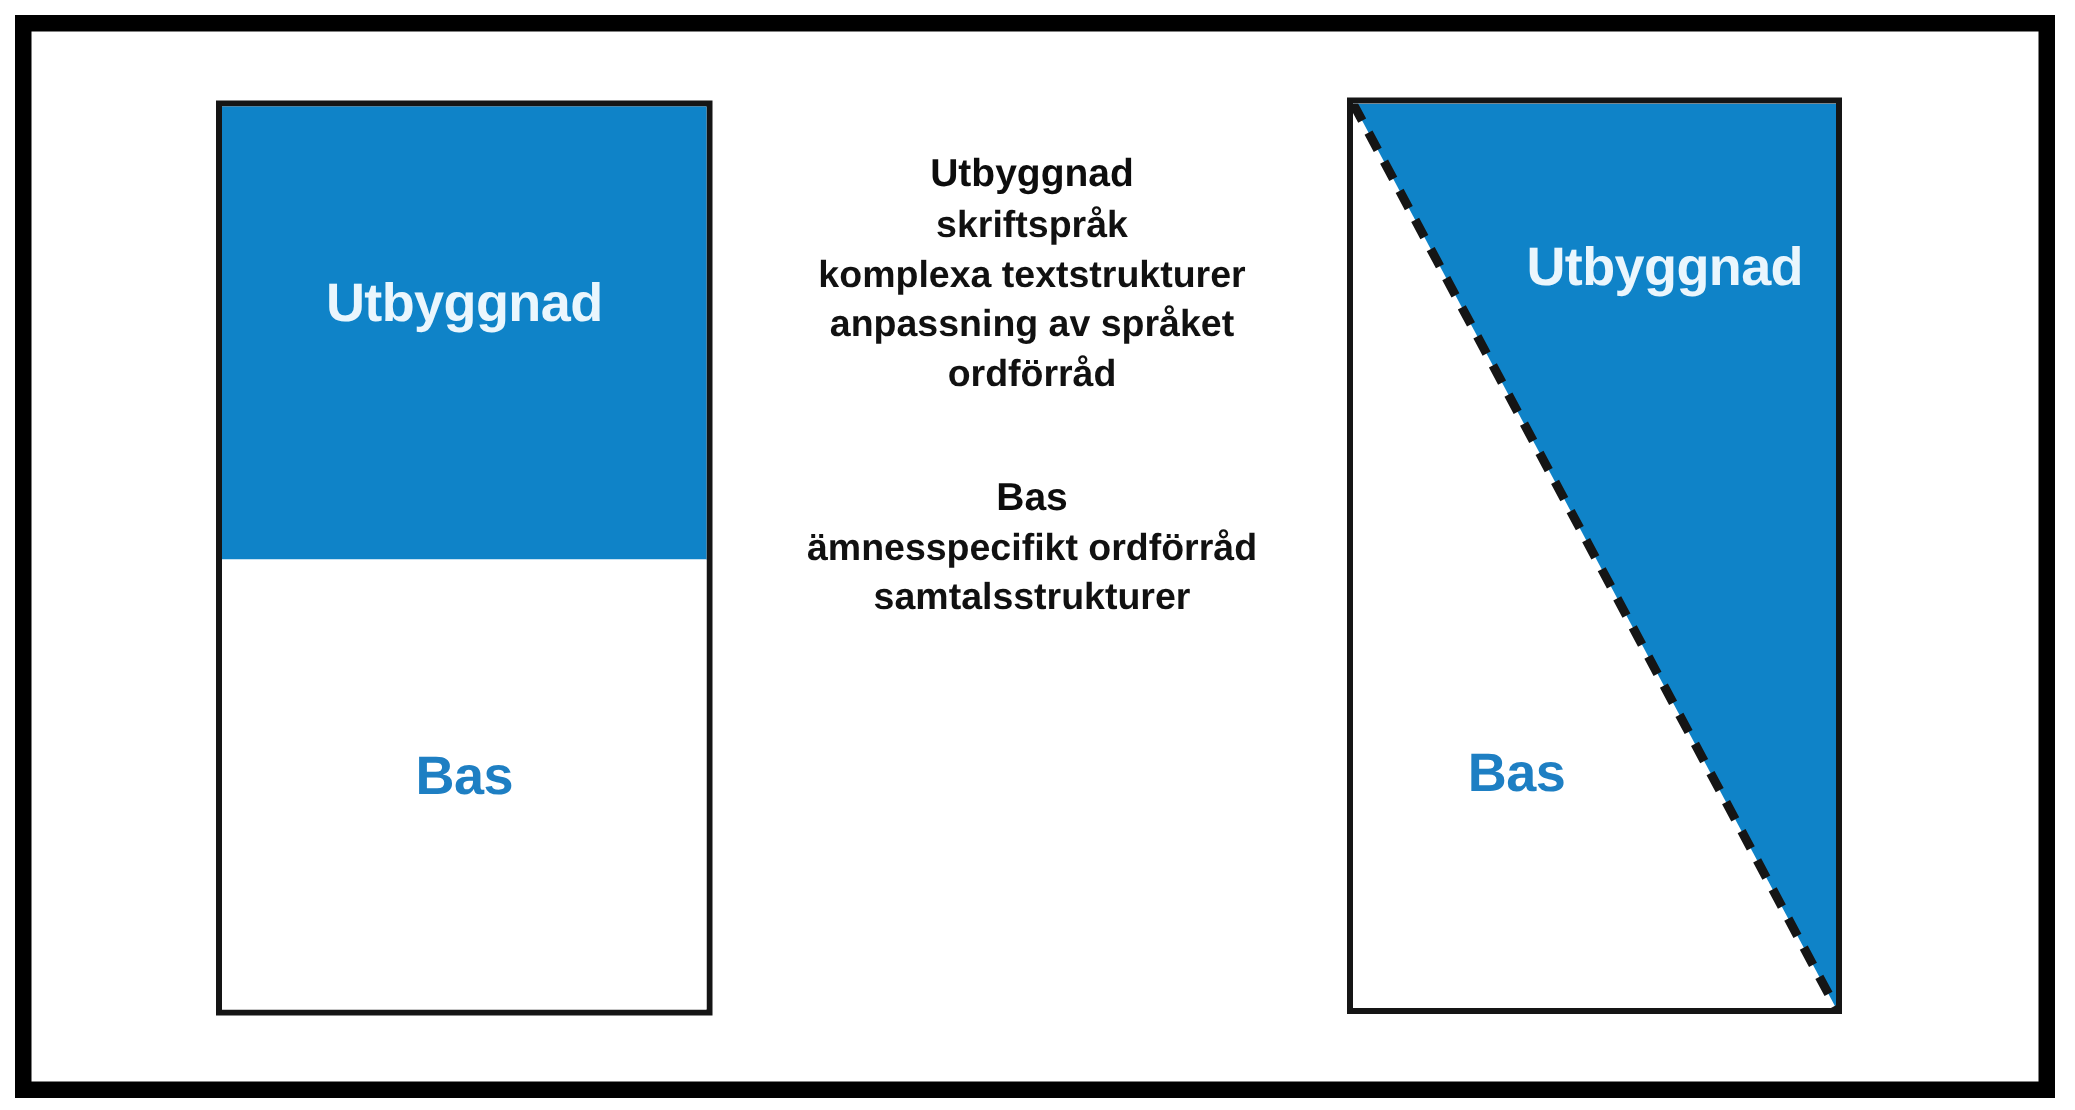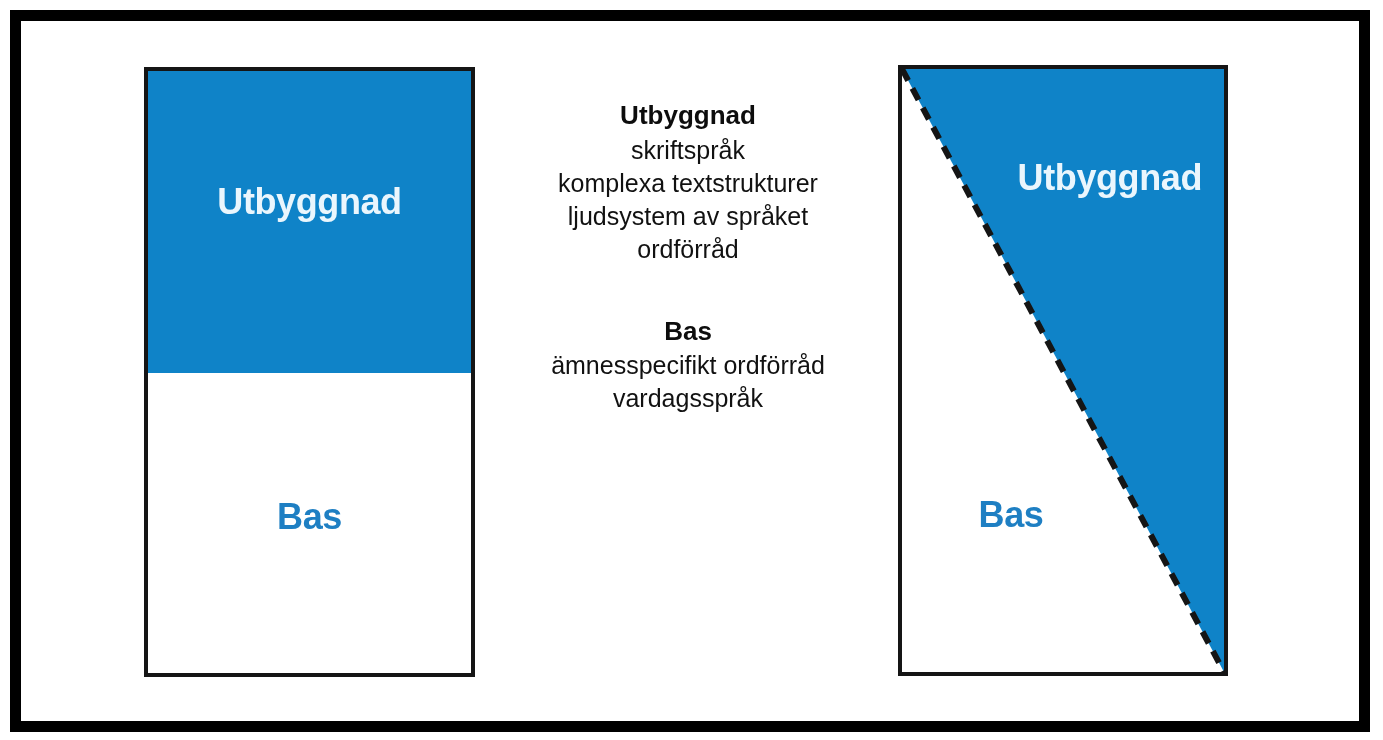--- a/index.html
+++ b/index.html
@@ -91,20 +91,21 @@
     font-weight: bold;
     color: #0d0d0d;
     line-height: 1.22;
     margin-bottom: 2px;
   }
   .block-line {
     font-size: 25px;
     color: #111111;
     line-height: 1.32;
     white-space: nowrap;
+    font-weight: bold;
   }
   .block-gap { height: 50px; }
 
   
   .right-figure {
     position: absolute;
     left: 898px;
     top: 65px;
     width: 330px;
     height: 611px;
@@ -151,30 +152,30 @@
       <span class="band-label-blue">Bas</span>
     </div>
   </div>
 
   <div class="center-column">
 
     <div>
       <div class="block-heading">Utbyggnad</div>
       <div class="block-line">skriftspråk</div>
       <div class="block-line">komplexa textstrukturer</div>
-      <div class="block-line">ljudsystem av språket</div>
+      <div class="block-line">anpassning av språket</div>
       <div class="block-line">ordförråd</div>
     </div>
 
     <div class="block-gap"></div>
 
     <div>
       <div class="block-heading">Bas</div>
       <div class="block-line">ämnesspecifikt ordförråd</div>
-      <div class="block-line">vardagsspråk</div>
+      <div class="block-line">samtalsstrukturer</div>
     </div>
 
   </div>
 
   <div class="right-figure">
     <svg class="diag-svg" viewBox="0 0 322 603" preserveAspectRatio="none">
       <polygon points="0,0 322,0 322,603" fill="#0F83C8"></polygon>
       <line x1="0" y1="0" x2="322" y2="603" stroke="#151515" stroke-width="6" stroke-dasharray="13 9"></line>
     </svg>
 

